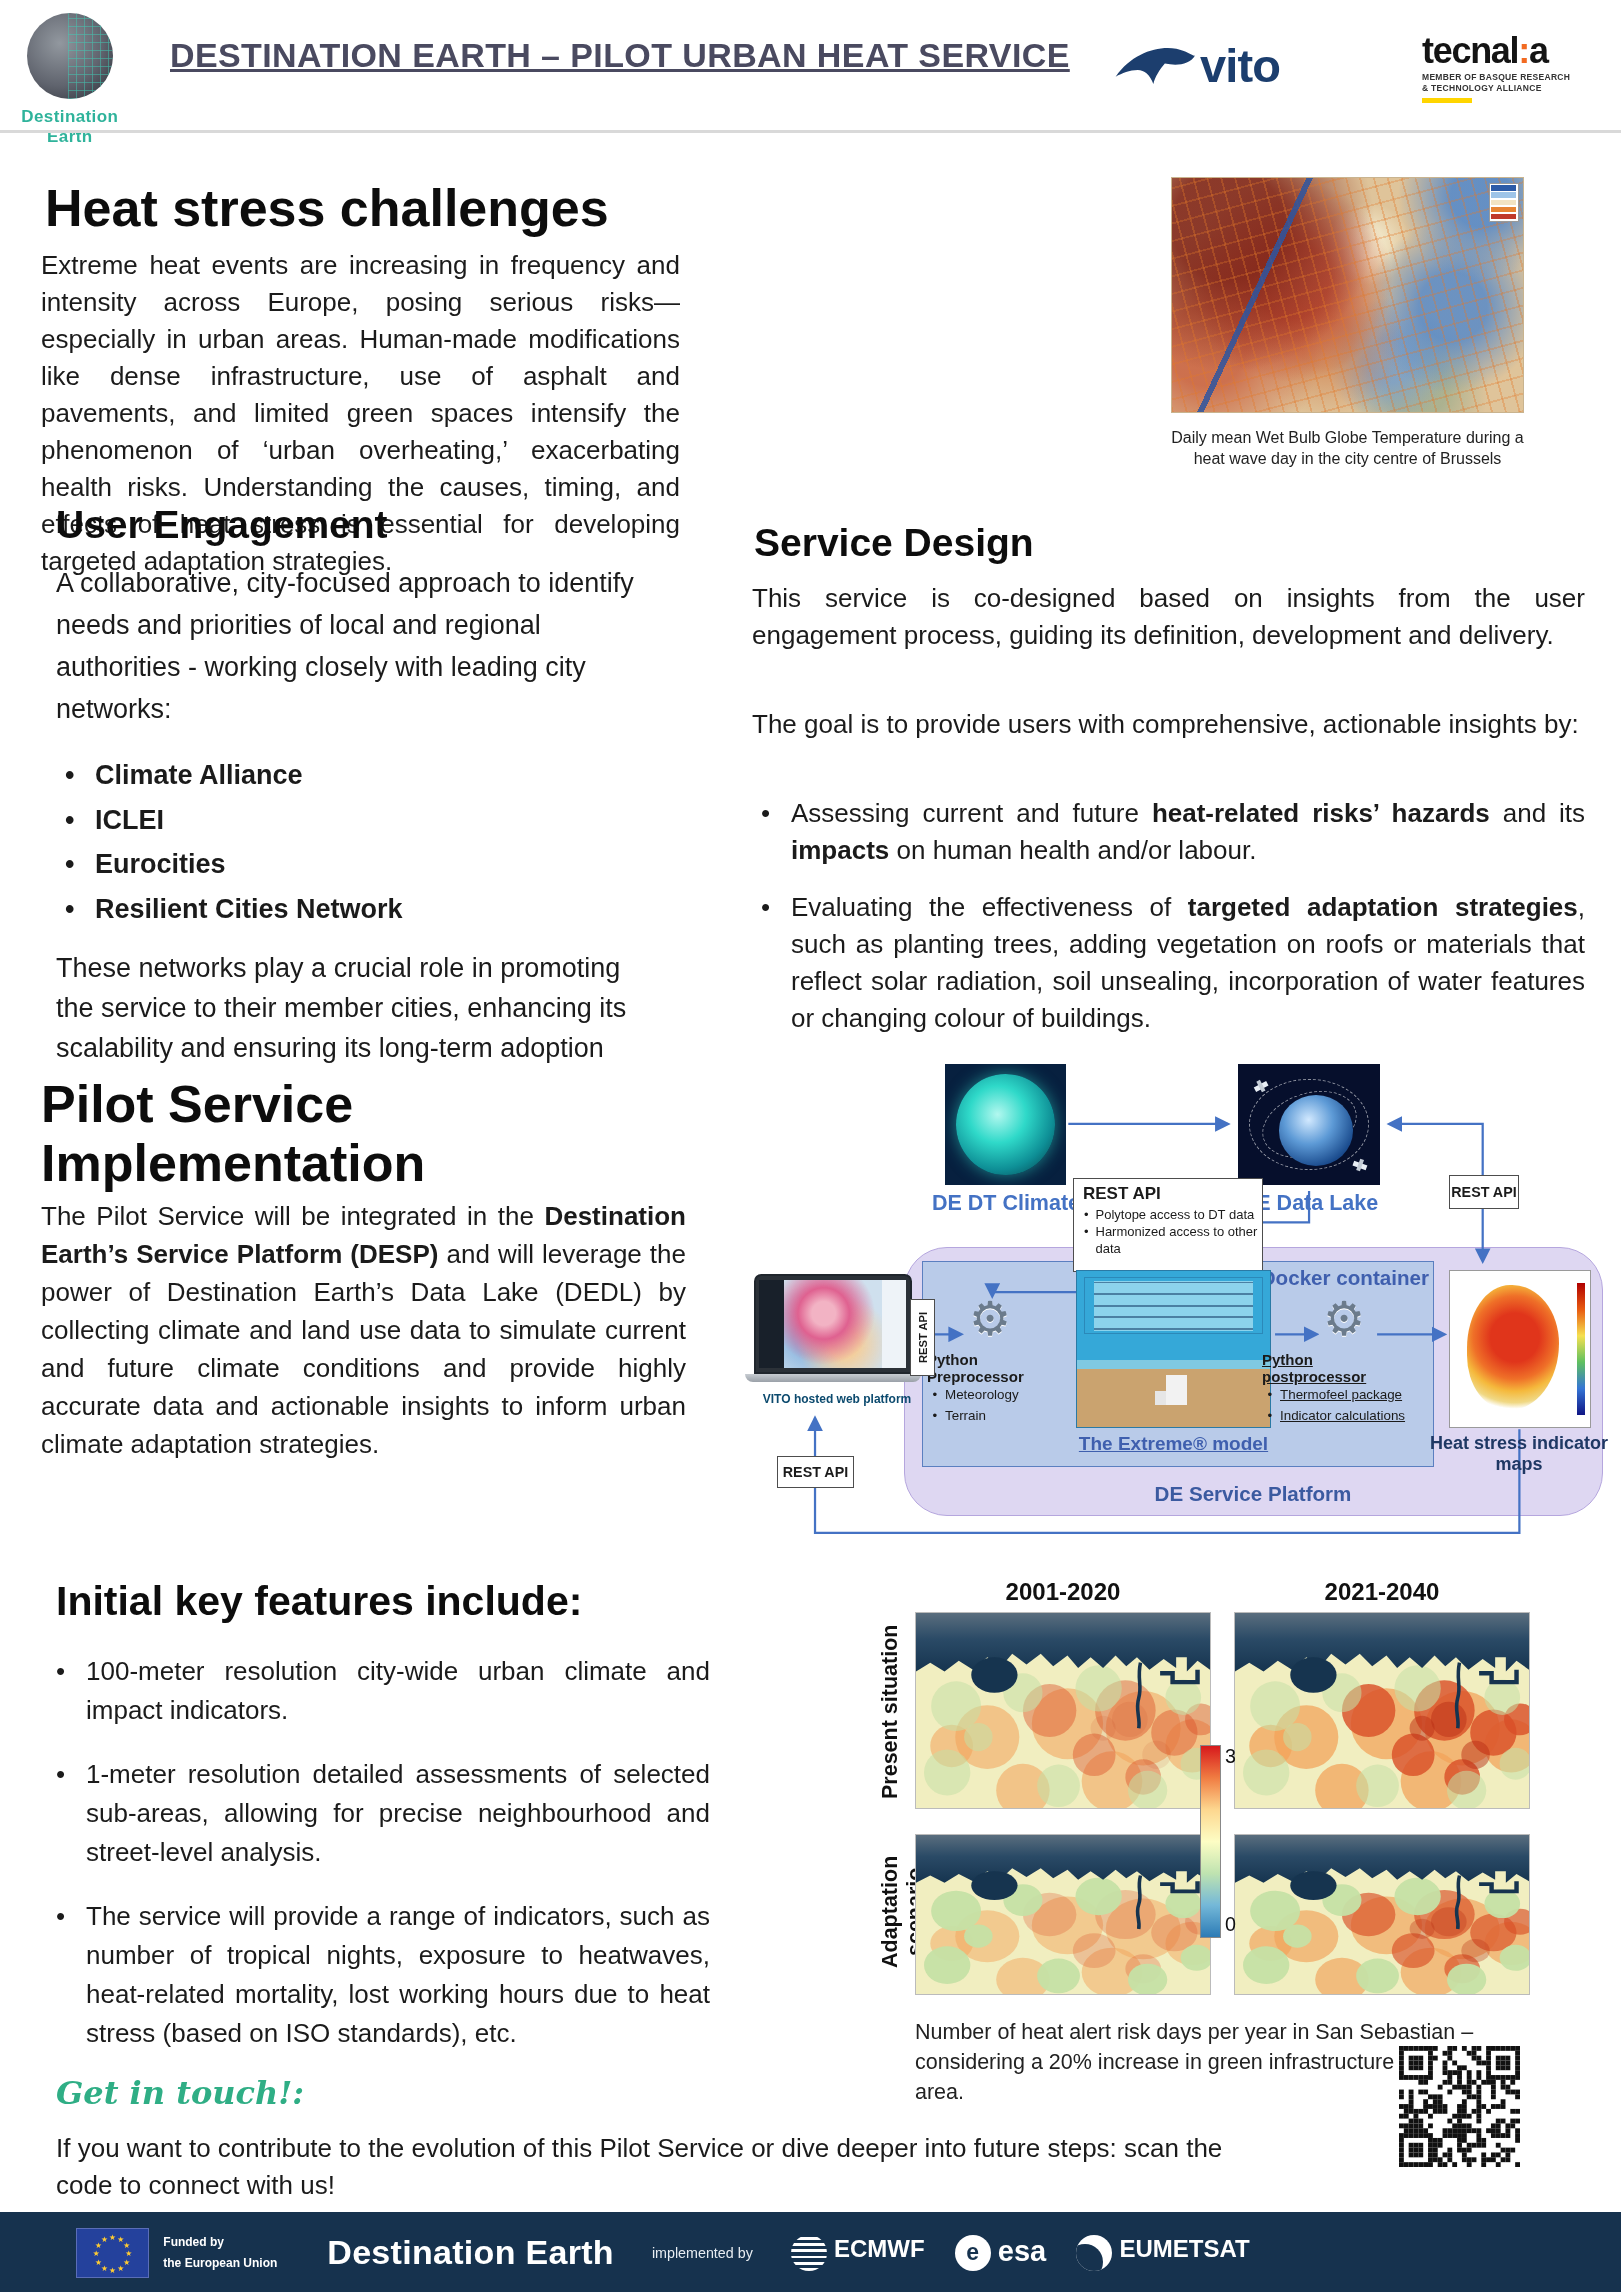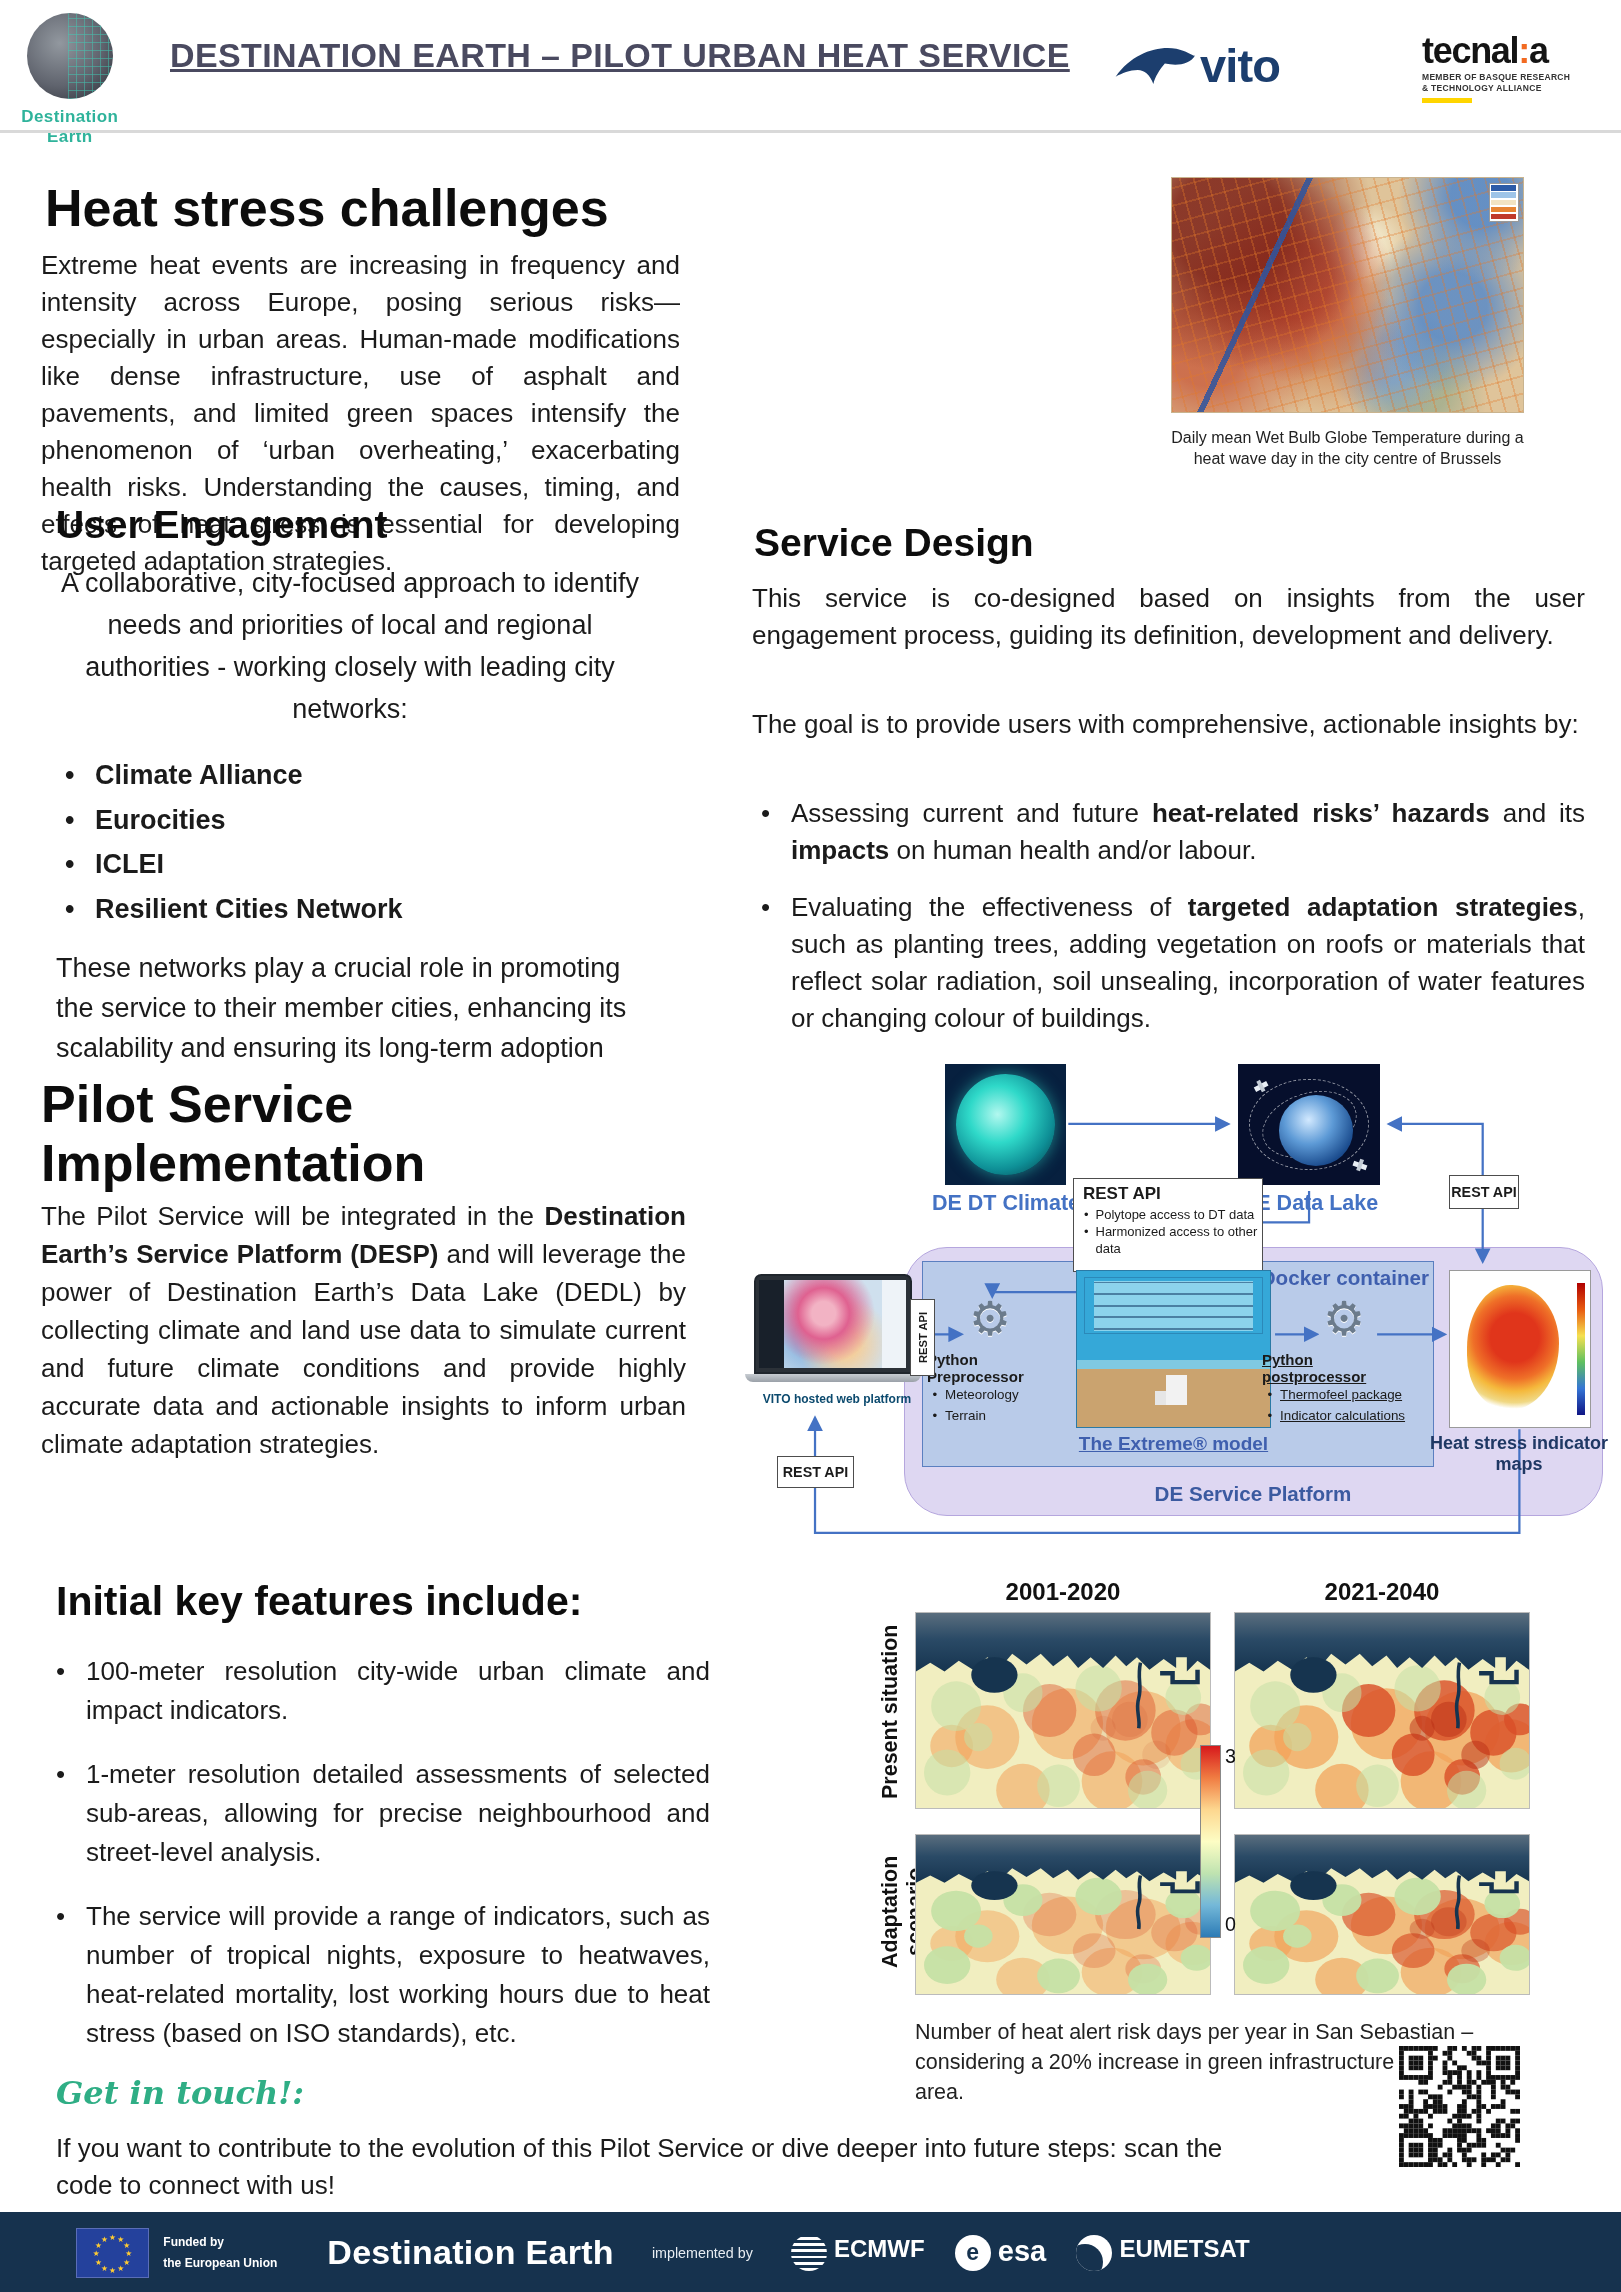--- a/index.html
+++ b/index.html
@@ -159,25 +159,25 @@
       <div style="background:#2c5ba8"></div>
       <div style="background:#9ec4e8"></div>
       <div style="background:#f2e3c2"></div>
       <div style="background:#e78433"></div>
       <div style="background:#c0392b; margin-bottom:0"></div>
     </div>
   </div>
   <div class="abs cap" style="left:1155px; top:428px; width:385px; text-align:center;">Daily mean Wet Bulb Globe Temperature during a heat wave day in the city centre of Brussels</div>
 
   <div class="abs h2" style="left:56px; top:503px;">User Engagement</div>
-  <div class="abs ue-text" style="left:56px; top:562px; width:588px;text-align:center;">A collaborative, city-focused approach to identify needs and priorities of local and regional authorities  -  working closely with leading city networks:</div>
+  <div class="abs ue-text" style="left:56px; top:562px; width:588px;">A collaborative, city-focused approach to identify needs and priorities of local and regional authorities  -  working closely with leading city networks:</div>
   <ul class="abs plain" style="left:56px; top:759px; width:591px;">
     <li class="blt ue-text" style="font-weight:800; line-height:32px; margin-bottom:12.5px;">Climate Alliance</li>
+    <li class="blt ue-text" style="font-weight:800; line-height:32px; margin-bottom:12.5px;">ICLEI</li>
     <li class="blt ue-text" style="font-weight:800; line-height:32px; margin-bottom:12.5px;">Eurocities</li>
-    <li class="blt ue-text" style="font-weight:800; line-height:32px; margin-bottom:12.5px;">ICLEI</li>
     <li class="blt ue-text" style="font-weight:800; line-height:32px;">Resilient Cities Network</li>
   </ul>
   <div class="abs ue-text" style="left:56px; top:948px; width:609px; line-height:40px;">These networks play a crucial role in promoting the service to their member cities, enhancing its scalability and ensuring its long-term adoption</div>
 
   <div class="abs h2" style="left:754px; top:521px;">Service Design</div>
   <div class="abs body-j" style="left:752px; top:580px; width:833px;">This service is co-designed based on insights from the user engagement process, guiding its definition, development and delivery.</div>
   <div class="abs body-j" style="left:752px; top:706px; width:833px;">The goal is to provide users with comprehensive, actionable insights by:</div>
   <ul class="abs plain" style="left:752px; top:795px; width:833px;">
     <li class="blt body-j" style="margin-bottom:19.7px;">Assessing current and future <strong>heat-related risks’ hazards</strong> and its <strong>impacts</strong> on human health and/or labour.</li>
     <li class="blt body-j">Evaluating the effectiveness of <strong>targeted adaptation strategies</strong>, such as planting trees, adding vegetation on roofs or materials that reflect solar radiation, soil unsealing, incorporation of water features or changing colour of buildings.</li>

